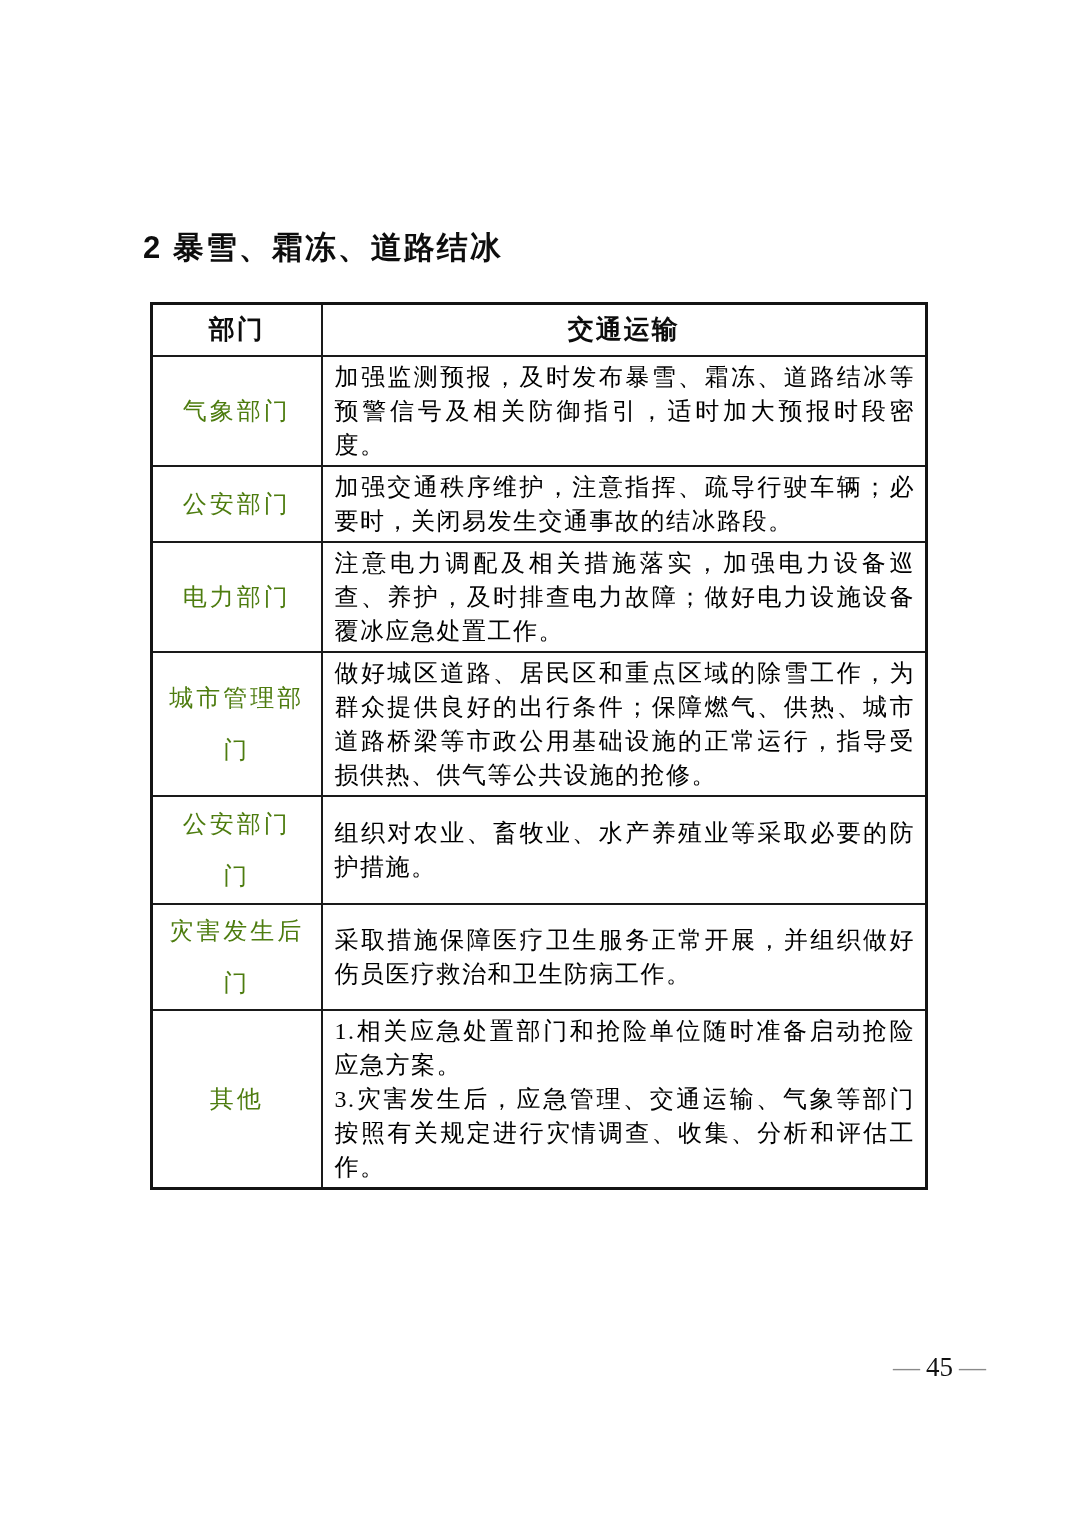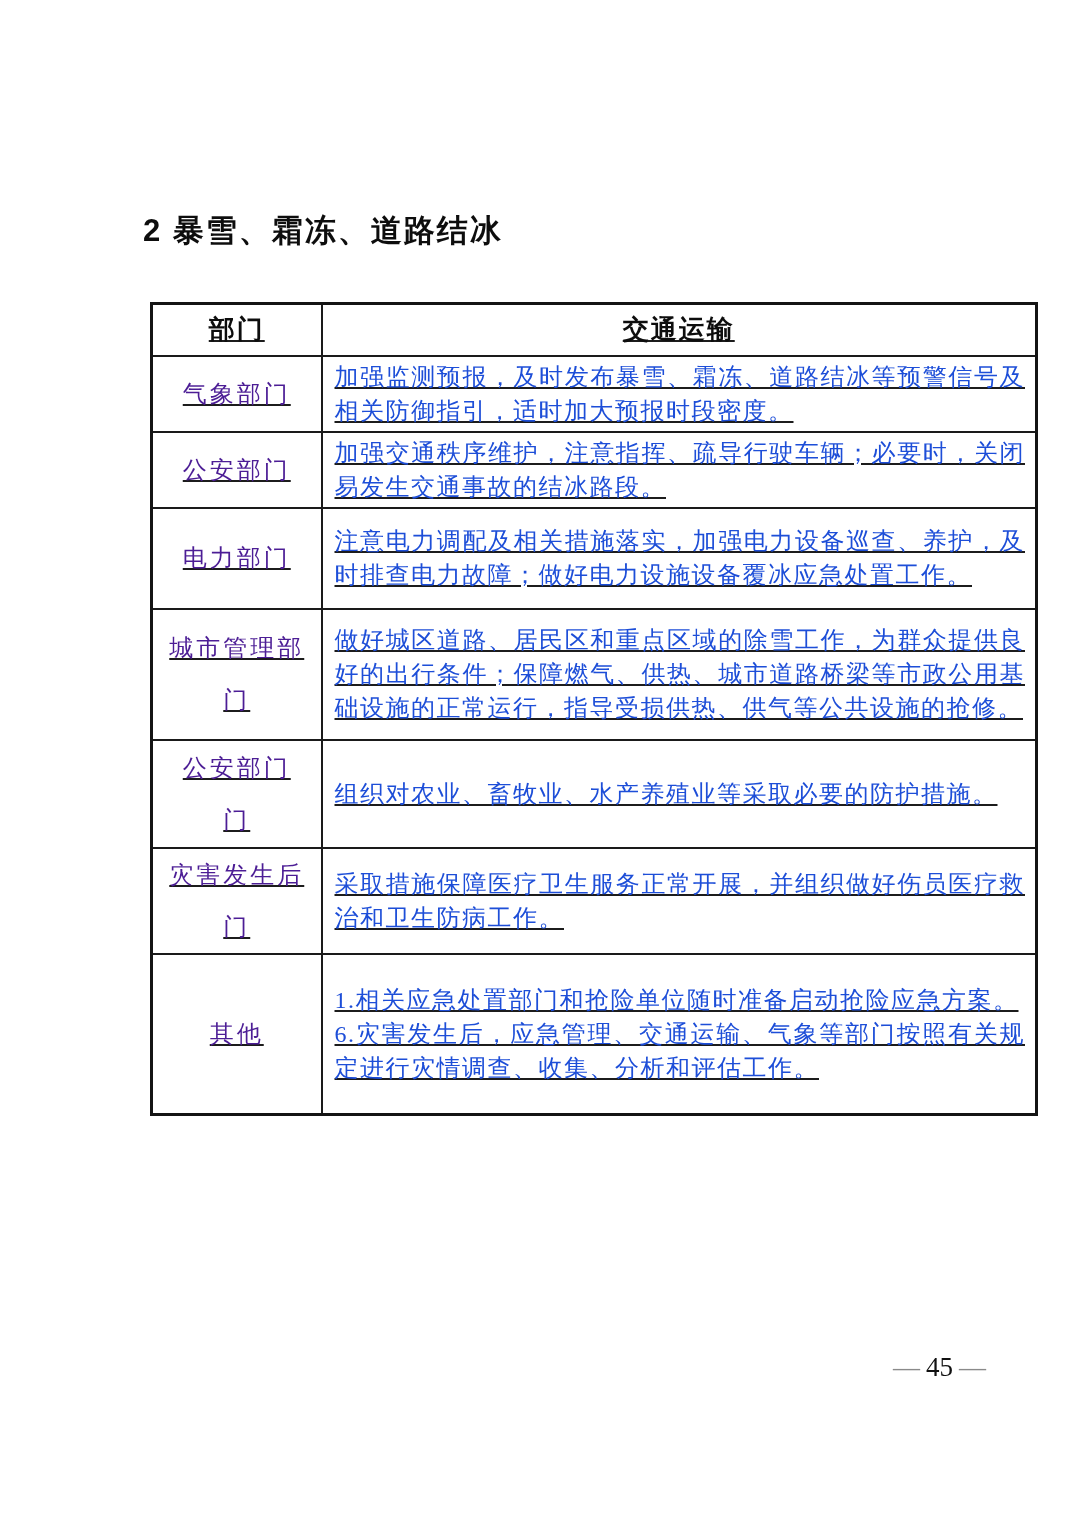--- a/index.html
+++ b/index.html
@@ -9,38 +9,37 @@
     height: 1520px;
     position: relative;
     font-family: "Liberation Serif", serif;
     color: #1c1c1c;
     overflow: hidden;
   }
 
   .page-title {
     position: absolute;
     left: 143px;
-    top: 210px;
+    top: 227px;
     font-family: "Liberation Sans", "DejaVu Sans", sans-serif;
     font-weight: bold;
     font-size: 31px;
     letter-spacing: 2px;
     color: #0d0d0d;
     white-space: nowrap;
   }
 
   .doc-table {
     position: absolute;
     left: 150px;
     top: 302px;
-    width: 888px;
+    width: 778px;
     border-collapse: collapse;
     table-layout: fixed;
     border: 3px solid #141414;
-    text-decoration: underline;
   }
   .doc-table th,
   .doc-table td {
     border: 2px solid #1a1a1a;
   }
   .doc-table col.c-dept { width: 170px; }
 
   .doc-table th {
     font-family: "Liberation Sans", "DejaVu Sans", sans-serif;
     font-size: 26px;
@@ -51,30 +50,30 @@
     color: #0d0d0d;
   }
 
   td.dept-cell {
     text-align: center;
     vertical-align: middle;
     font-size: 24px;
     letter-spacing: 3px;
     line-height: 52px;
     white-space: pre-line;
-    color: #4c1d95;
+    color: #4d7c0f;
     padding: 0 4px;
   }
 
   td.resp-cell {
     vertical-align: middle;
     font-size: 24px;
     letter-spacing: 1.5px;
     line-height: 34px;
-    color: #1d4ed8;
+    color: #000000;
     padding: 3px 10px 3px 12px;
   }
   td.resp-cell p {
     text-align: justify;
     text-justify: inter-ideograph;
     margin: 0;
   }
 
   .page-num {
     position: absolute;
@@ -143,19 +142,19 @@
       <td class="dept-cell">灾害发生后
 门</td>
       <td class="resp-cell">
         <p>采取措施保障医疗卫生服务正常开展，并组织做好伤员医疗救治和卫生防病工作。</p>
       </td>
     </tr>
     <tr style="height:161px;">
       <td class="dept-cell">其他</td>
       <td class="resp-cell">
         <p>1.相关应急处置部门和抢险单位随时准备启动抢险应急方案。</p>
-        <p>6.灾害发生后，应急管理、交通运输、气象等部门按照有关规定进行灾情调查、收集、分析和评估工作。</p>
+        <p>3.灾害发生后，应急管理、交通运输、气象等部门按照有关规定进行灾情调查、收集、分析和评估工作。</p>
       </td>
     </tr>
   </tbody>
 </table>
 
 <div class="page-num"><span class="dash">—</span><span>45</span><span class="dash">—</span></div>
 
 </body></html>

